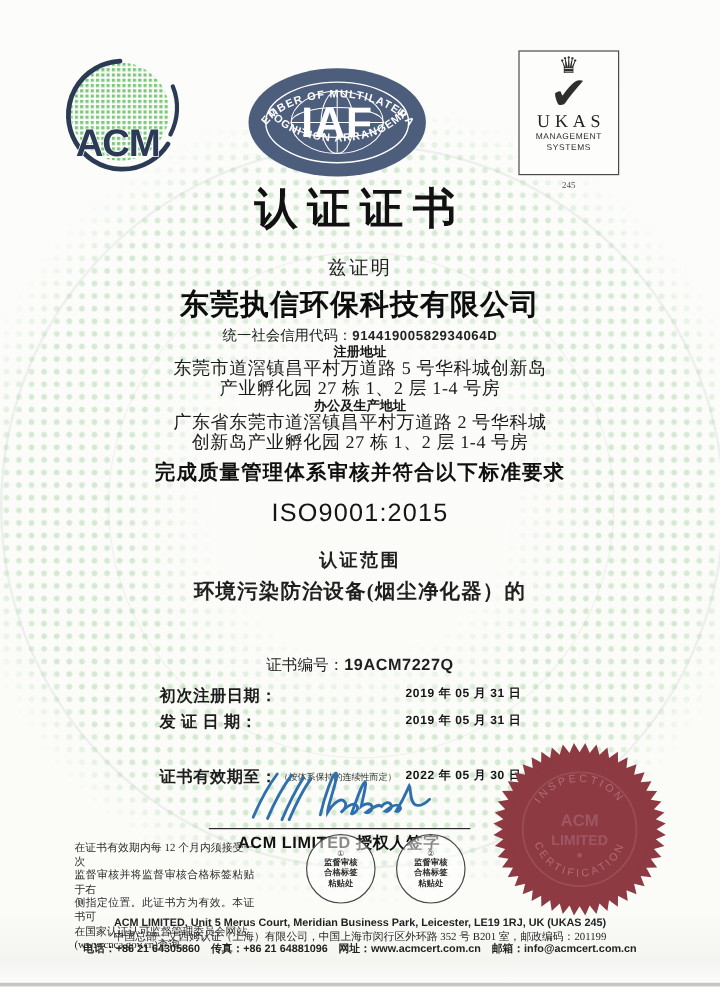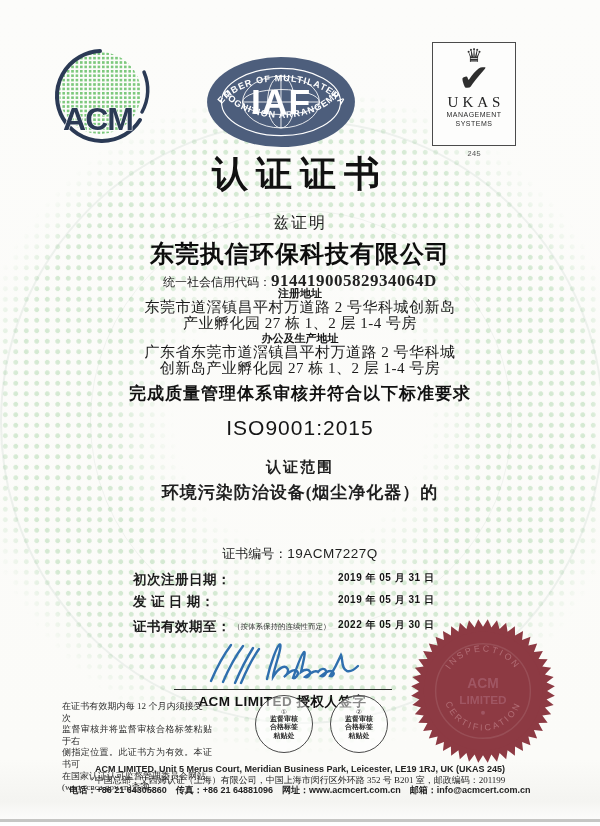--- a/index.html
+++ b/index.html
@@ -24,42 +24,42 @@
   
   .acm-logo{position:absolute;left:36px;top:48px;width:124px;height:102px;}
   .iaf-logo{position:absolute;left:203px;top:54px;width:156px;height:96px;}
   .ukas-logo{position:absolute;left:424px;top:42px;width:100px;height:120px;text-align:center;}
   .ukas-box{width:84px;height:104px;margin:0 auto;border:1.5px solid #4b4b4b;background:#fdfdfc;
     display:flex;flex-direction:column;align-items:center;justify-content:flex-start;padding-top:3px;box-sizing:border-box;}
   .ukas-crown{font-family:"DejaVu Sans",sans-serif;font-size:19px;line-height:19px;color:#2f2f2f;}
   .ukas-check{font-family:"DejaVu Sans",sans-serif;font-size:38px;line-height:34px;font-weight:bold;color:#2e2e2e;margin-top:-4px;}
   .ukas-name{font-family:"Liberation Serif",serif;font-size:15px;letter-spacing:4px;color:#222;margin-top:-1px;padding-left:4px;}
   .ukas-sub{font-family:"Liberation Sans",sans-serif;font-size:7px;letter-spacing:.5px;color:#2a2a2a;line-height:8.5px;}
-  .ukas-num{font-family:Liberation Mono, monospace;font-size:7.5px;color:#555;margin-top:4px;}
+  .ukas-num{font-family:Liberation Serif, serif;font-size:7.5px;color:#555;margin-top:4px;}
   
   .cline{position:absolute;left:0;right:0;text-align:center;}
   .title{top:150px;font-size:36px;font-weight:bold;letter-spacing:8px;color:#111;}
   .certify{top:213px;font-size:16px;letter-spacing:2px;}
   .company{top:238px;font-size:24px;font-weight:bold;letter-spacing:1px;color:#0d0d0d;}
   .code-line{top:271px;font-size:12px;color:#222;}
-  .code-line b{font-family:Liberation Serif, serif;font-size:17px;letter-spacing:.5px;}
+  .code-line b{font-family:Liberation Sans, sans-serif;font-size:11px;letter-spacing:.5px;}
   .addr-label{font-size:11px;font-weight:bold;color:#161616;}
   .addr{font-size:15px;color:#1a1a1a;letter-spacing:.5px;}
   .reg-label{top:286px;} .addr1{top:298px;} .addr2{top:314px;text-align:center;}
   .off-label{top:331px;} .addr3{top:343px;} .addr4{top:359px;}
   .statement{top:382px;font-size:17px;font-weight:bold;font-family:Liberation Serif, serif;letter-spacing:1px;color:#111;}
   .standard{top:416px;font-size:21px;font-family:"Liberation Sans",sans-serif;letter-spacing:1px;color:#151515;}
   .scope-label{top:458px;font-size:15px;font-weight:bold;letter-spacing:2px;}
   .scope1{top:481px;font-size:17px;font-weight:bold;letter-spacing:1px;}
   .scope2{top:499px;font-size:17px;font-weight:bold;letter-spacing:1px;}
   .certno{top:545px;font-size:13px;}
-  .certno b{font-family:"Liberation Sans",sans-serif;font-size:13.5px;font-weight:normal;letter-spacing:.5px;}
+  .certno b{font-family:"Liberation Sans",sans-serif;font-size:13.5px;font-weight:bold;letter-spacing:.5px;}
   
   .date-row{position:absolute;left:0;right:0;height:20px;}
-  .dr1{top:571px;padding-left:48px;} .dr2{top:593px;} .dr3{top:618px;padding-left:36px;}
+  .dr1{top:571px;padding-left:48px;} .dr2{top:593px;} .dr3{top:639px;padding-left:36px;}
   .date-label{position:absolute;left:133px;font-size:13.5px;font-weight:bold;color:#1c1c1c;letter-spacing:.5px;}
   .date-note{position:absolute;left:233px;top:4px;font-size:7.5px;color:#333;}
   .date-value{position:absolute;left:338px;font-family:"Liberation Sans",sans-serif;font-size:10px;font-weight:bold;color:#141414;letter-spacing:.5px;}
   
   .sig-wrap{position:absolute;left:160px;top:641px;width:245px;text-align:center;}
   .sig-line{width:218px;height:0;border-bottom:1.5px solid #2a2a2a;margin:0 auto;}
   .sig-caption{margin-top:3px;font-family:"Liberation Sans",sans-serif;font-size:13.5px;font-weight:bold;color:#111;letter-spacing:.5px;}
   
   .note-block{position:absolute;left:62px;top:701px;width:150px;font-size:9px;line-height:11.6px;color:#2a2a2a;text-align:justify;}
   .sticker{position:absolute;width:56px;height:56px;border:1px solid #4a4a4a;border-radius:50%;
@@ -133,21 +133,21 @@
     <div class="ukas-num">245</div>
   </div>
 
   <div class="cline title">认证证书</div>
   <div class="cline certify">兹证明</div>
   <div class="cline company">东莞执信环保科技有限公司</div>
   <div class="cline code-line">
     <span>统一社会信用代码：</span><b>91441900582934064D</b>
   </div>
   <div class="cline addr-label reg-label">注册地址</div>
-  <div class="cline addr addr1">东莞市道滘镇昌平村万道路 2 号华科城创新岛</div>
+  <div class="cline addr addr1">东莞市道滘镇昌平村万道路 5 号华科城创新岛</div>
   <div class="cline addr addr2">产业孵化园 27 栋 1、2 层 1-4 号房</div>
   <div class="cline addr-label off-label">办公及生产地址</div>
   <div class="cline addr addr3">广东省东莞市道滘镇昌平村万道路 2 号华科城</div>
   <div class="cline addr addr4">创新岛产业孵化园 27 栋 1、2 层 1-4 号房</div>
 
   <div class="cline statement">完成质量管理体系审核并符合以下标准要求</div>
   <div class="cline standard">ISO9001:2015</div>
   <div class="cline scope1">环境污染防治设备(烟尘净化器）的</div>
   <div class="cline scope-label">认证范围</div>
   <div class="cline certno">

